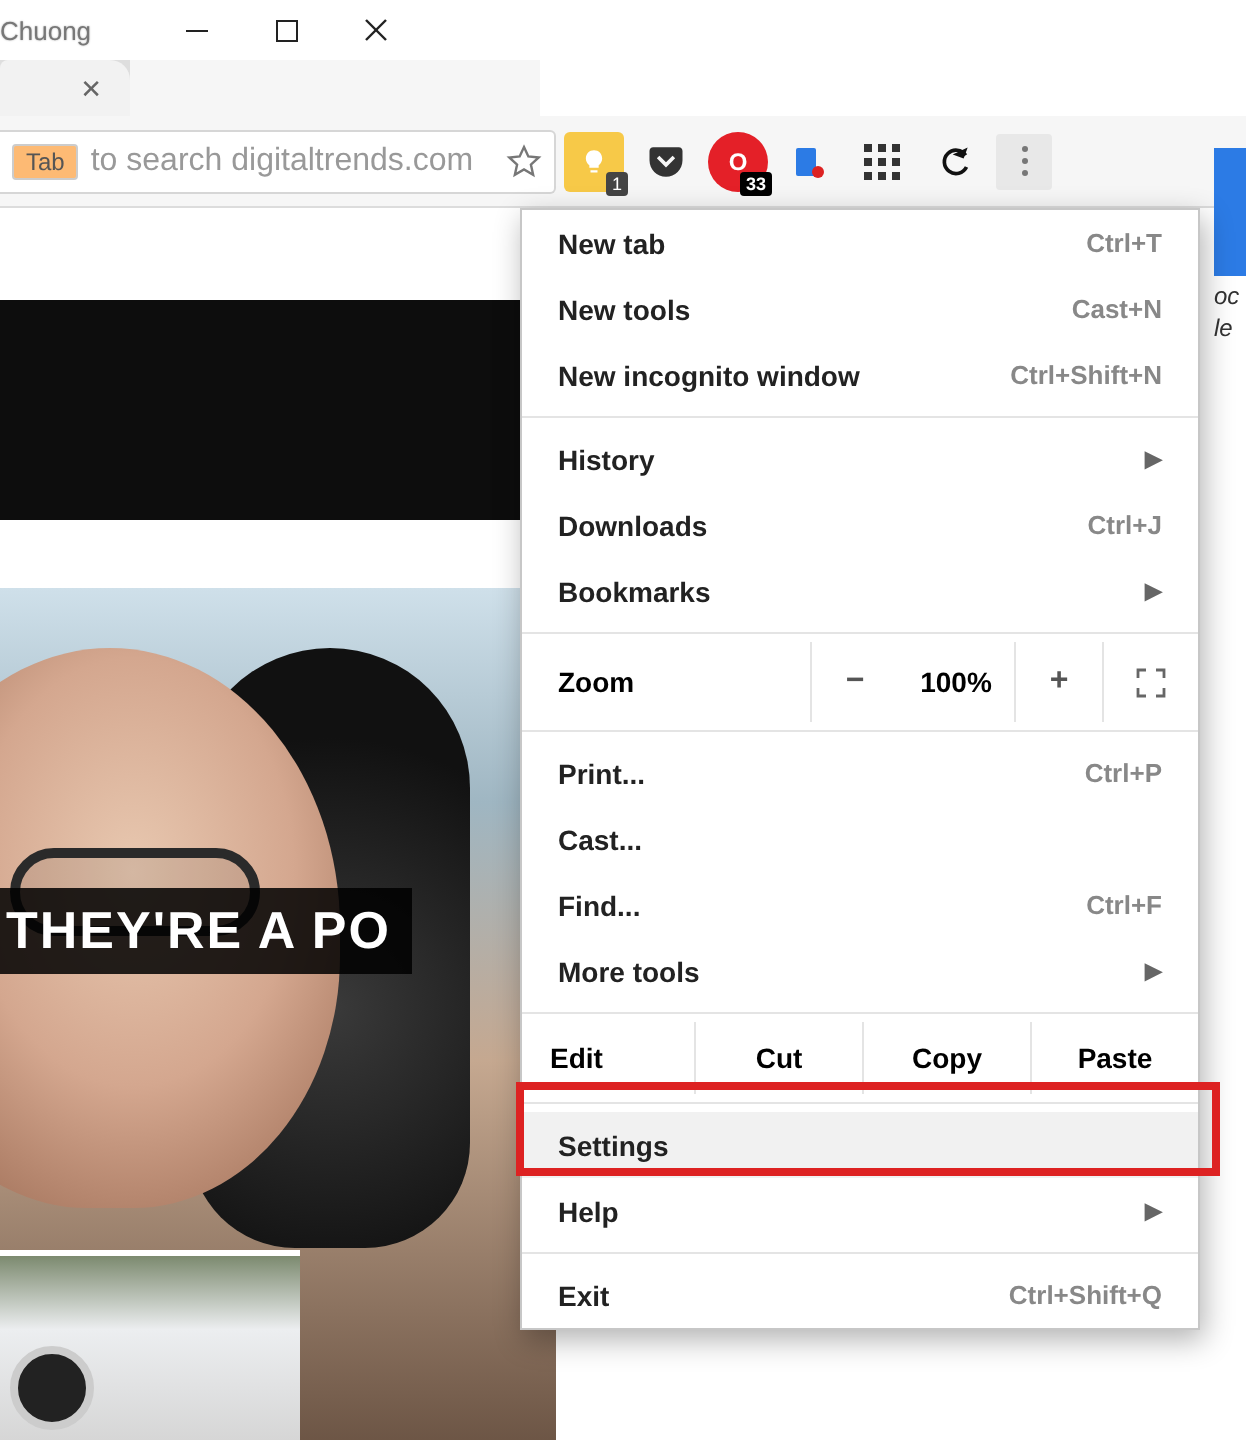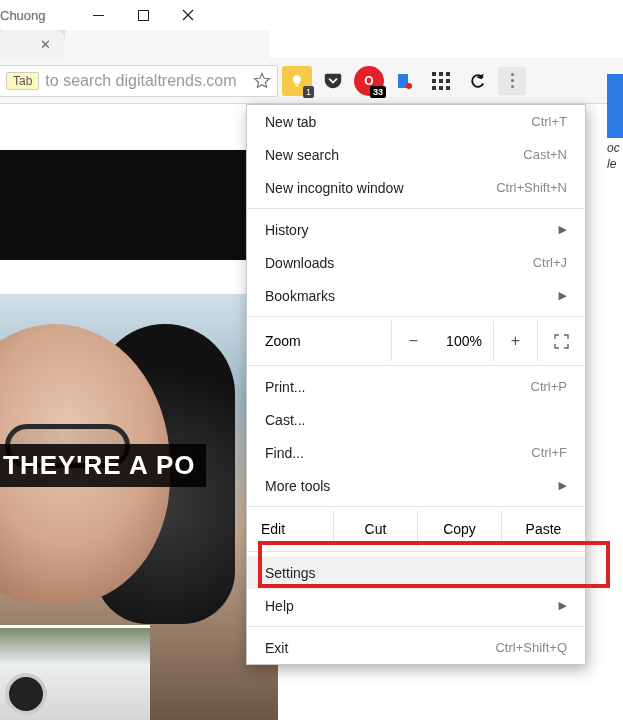--- a/index.html
+++ b/index.html
@@ -9,21 +9,21 @@
 .titlebar .user { font-size: 13px; color: #777; margin-right: 30px; text-shadow: 0 0 1px #aaa; }
 .titlebar .win-btn { width: 45px; height: 30px; display: flex; align-items: center; justify-content: center; color: #222; }
 
 .tabstrip { height: 28px; background: #dedede; display: flex; align-items: flex-end; width: 270px; border-radius: 0 12px 0 0; }
 .tab { width: 65px; height: 28px; background: #f2f2f2; border-radius: 4px 10px 0 0; display: flex; align-items: center; justify-content: flex-end; padding-right: 14px; }
 .tab .x { color: #666; font-size: 13px; }
 .tabstrip-rest { flex: 1; background: #f6f6f6; height: 28px; }
 
 .toolbar { height: 46px; background: #f6f6f6; border-bottom: 1px solid #dcdcdc; display: flex; align-items: center; position: relative; }
 .omnibox { display: flex; align-items: center; height: 32px; background: #fff; border: 1px solid #d6d6d6; border-left: none; border-radius: 0 3px 3px 0; width: 278px; margin-left: 0; }
-.chip { font-size: 12px; color: #555; background: #fef9c3; border: 1px solid #ccc; border-radius: 2px; padding: 1px 6px; margin: 0 6px; }
+.chip { font-size: 12px; color: #555; background: #fdba74; border: 1px solid #ccc; border-radius: 2px; padding: 1px 6px; margin: 0 6px; }
 .omnibox .hint { color: #999; font-size: 16px; flex: 1; white-space: nowrap; overflow: hidden; }
 .star { width: 30px; display: flex; justify-content: center; color: #777; }
 .ext-row { display: flex; align-items: center; gap: 6px; padding: 0 8px 0 4px; }
 .ext { width: 30px; height: 30px; display: flex; align-items: center; justify-content: center; border-radius: 3px; position: relative; font-size: 15px; }
 .ext.yellow { background: #f7c948; color: #fff; }
 .badge { position: absolute; bottom: -2px; right: -2px; background: #444; color: #fff; font-size: 9px; border-radius: 2px; padding: 0 3px; line-height: 12px; }
 .ext.pocket { color: #333; }
 .ext.opera { background: #e42028; color: #fff; border-radius: 50%; font-size: 12px; font-weight: bold; }
 .ext.opera .badge { background: #000000; }
 .ext.blue svg { width: 16px; height: 16px; }
@@ -40,21 +40,21 @@
 .face { position: absolute; top: 30px; left: -60px; width: 230px; height: 280px; background: radial-gradient(ellipse at 55% 40%, #e8c8b0 0%, #d4a78f 45%, #a87860 80%); border-radius: 50% 50% 45% 45%; }
 .glasses { position: absolute; top: 130px; left: 5px; width: 125px; height: 44px; border: 5px solid #2a2a2a; border-radius: 22px; background: rgba(40,40,40,0.1); }
 .headphone { position: absolute; top: 30px; left: 95px; width: 140px; height: 300px; background: radial-gradient(circle at 50% 60%, #3a3a3a 0%, #111 70%); border-radius: 80px 80px 60px 60px; }
 .carstrip { position: absolute; bottom: 0; left: 0; width: 150px; height: 95px; background: linear-gradient(180deg, #7c8a6f 0%, #eceef0 40%, #d6d6d6 100%); border-top: 3px solid #fff; }
 .carstrip::after { content:""; position:absolute; bottom: 5px; left: 5px; width: 34px; height: 34px; background: #222; border-radius: 50%; border: 4px solid #ccc; }
 
 .sideicons { position: absolute; right: 0; top: 74px; width: 16px; }
 .sideblue { background: #2c7be5; width: 16px; height: 64px; }
 .sidetxt { font-size: 12px; color: #333; padding-top: 4px; line-height: 12px; font-style: italic; }
 
-.menu { position: absolute; top: 104px; left: 246px; width: 340px; background: #fff; border: 1px solid #c7c7c7; box-shadow: 2px 5px 14px rgba(0,0,0,0.3); }
+.menu { position: absolute; top: 104px; left: 260px; width: 340px; background: #fff; border: 1px solid #c7c7c7; box-shadow: 2px 5px 14px rgba(0,0,0,0.3); font-weight: bold; }
 .menu-row { display: flex; align-items: center; height: 33px; padding: 0 18px; font-size: 14px; color: #222; justify-content: space-between; }
 .menu-row.highlight { background: #f1f1f1; }
 .menu-row .label { flex: 1; }
 .menu-row .shortcut { color: #888; font-size: 13px; }
 .menu-row .arrow { color: #666; font-size: 11px; margin-left: 12px; }
 .sep { height: 1px; background: #e4e4e4; margin: 4px 0; }
 .zoom-row { display: flex; align-items: center; height: 40px; padding: 0 0 0 18px; }
 .zoom-row .zlabel { flex: 1; font-size: 14px; }
 .zoom-row .zbtn { width: 44px; height: 40px; display: flex; align-items: center; justify-content: center; border-left: 1px solid #e4e4e4; color: #555; font-size: 16px; }
 .zoom-row .zval { width: 58px; text-align: center; font-size: 14px; }
@@ -174,21 +174,21 @@
   <div class="sidetxt">oc</div>
   <div class="sidetxt">le</div>
 </div>
 
 <div class="menu">
   <div class="menu-row">
     <span class="label">New tab</span>
     <span class="shortcut">Ctrl+T</span>
   </div>
   <div class="menu-row">
-    <span class="label">New search</span>
+    <span class="label">New tools</span>
     <span class="shortcut">Cast+N</span>
   </div>
   <div class="menu-row">
     <span class="label">New incognito window</span>
     <span class="shortcut">Ctrl+Shift+N</span>
   </div>
   <div class="sep"></div>
   <div class="menu-row">
     <span class="label">History</span>
     <span class="arrow">▶</span>

